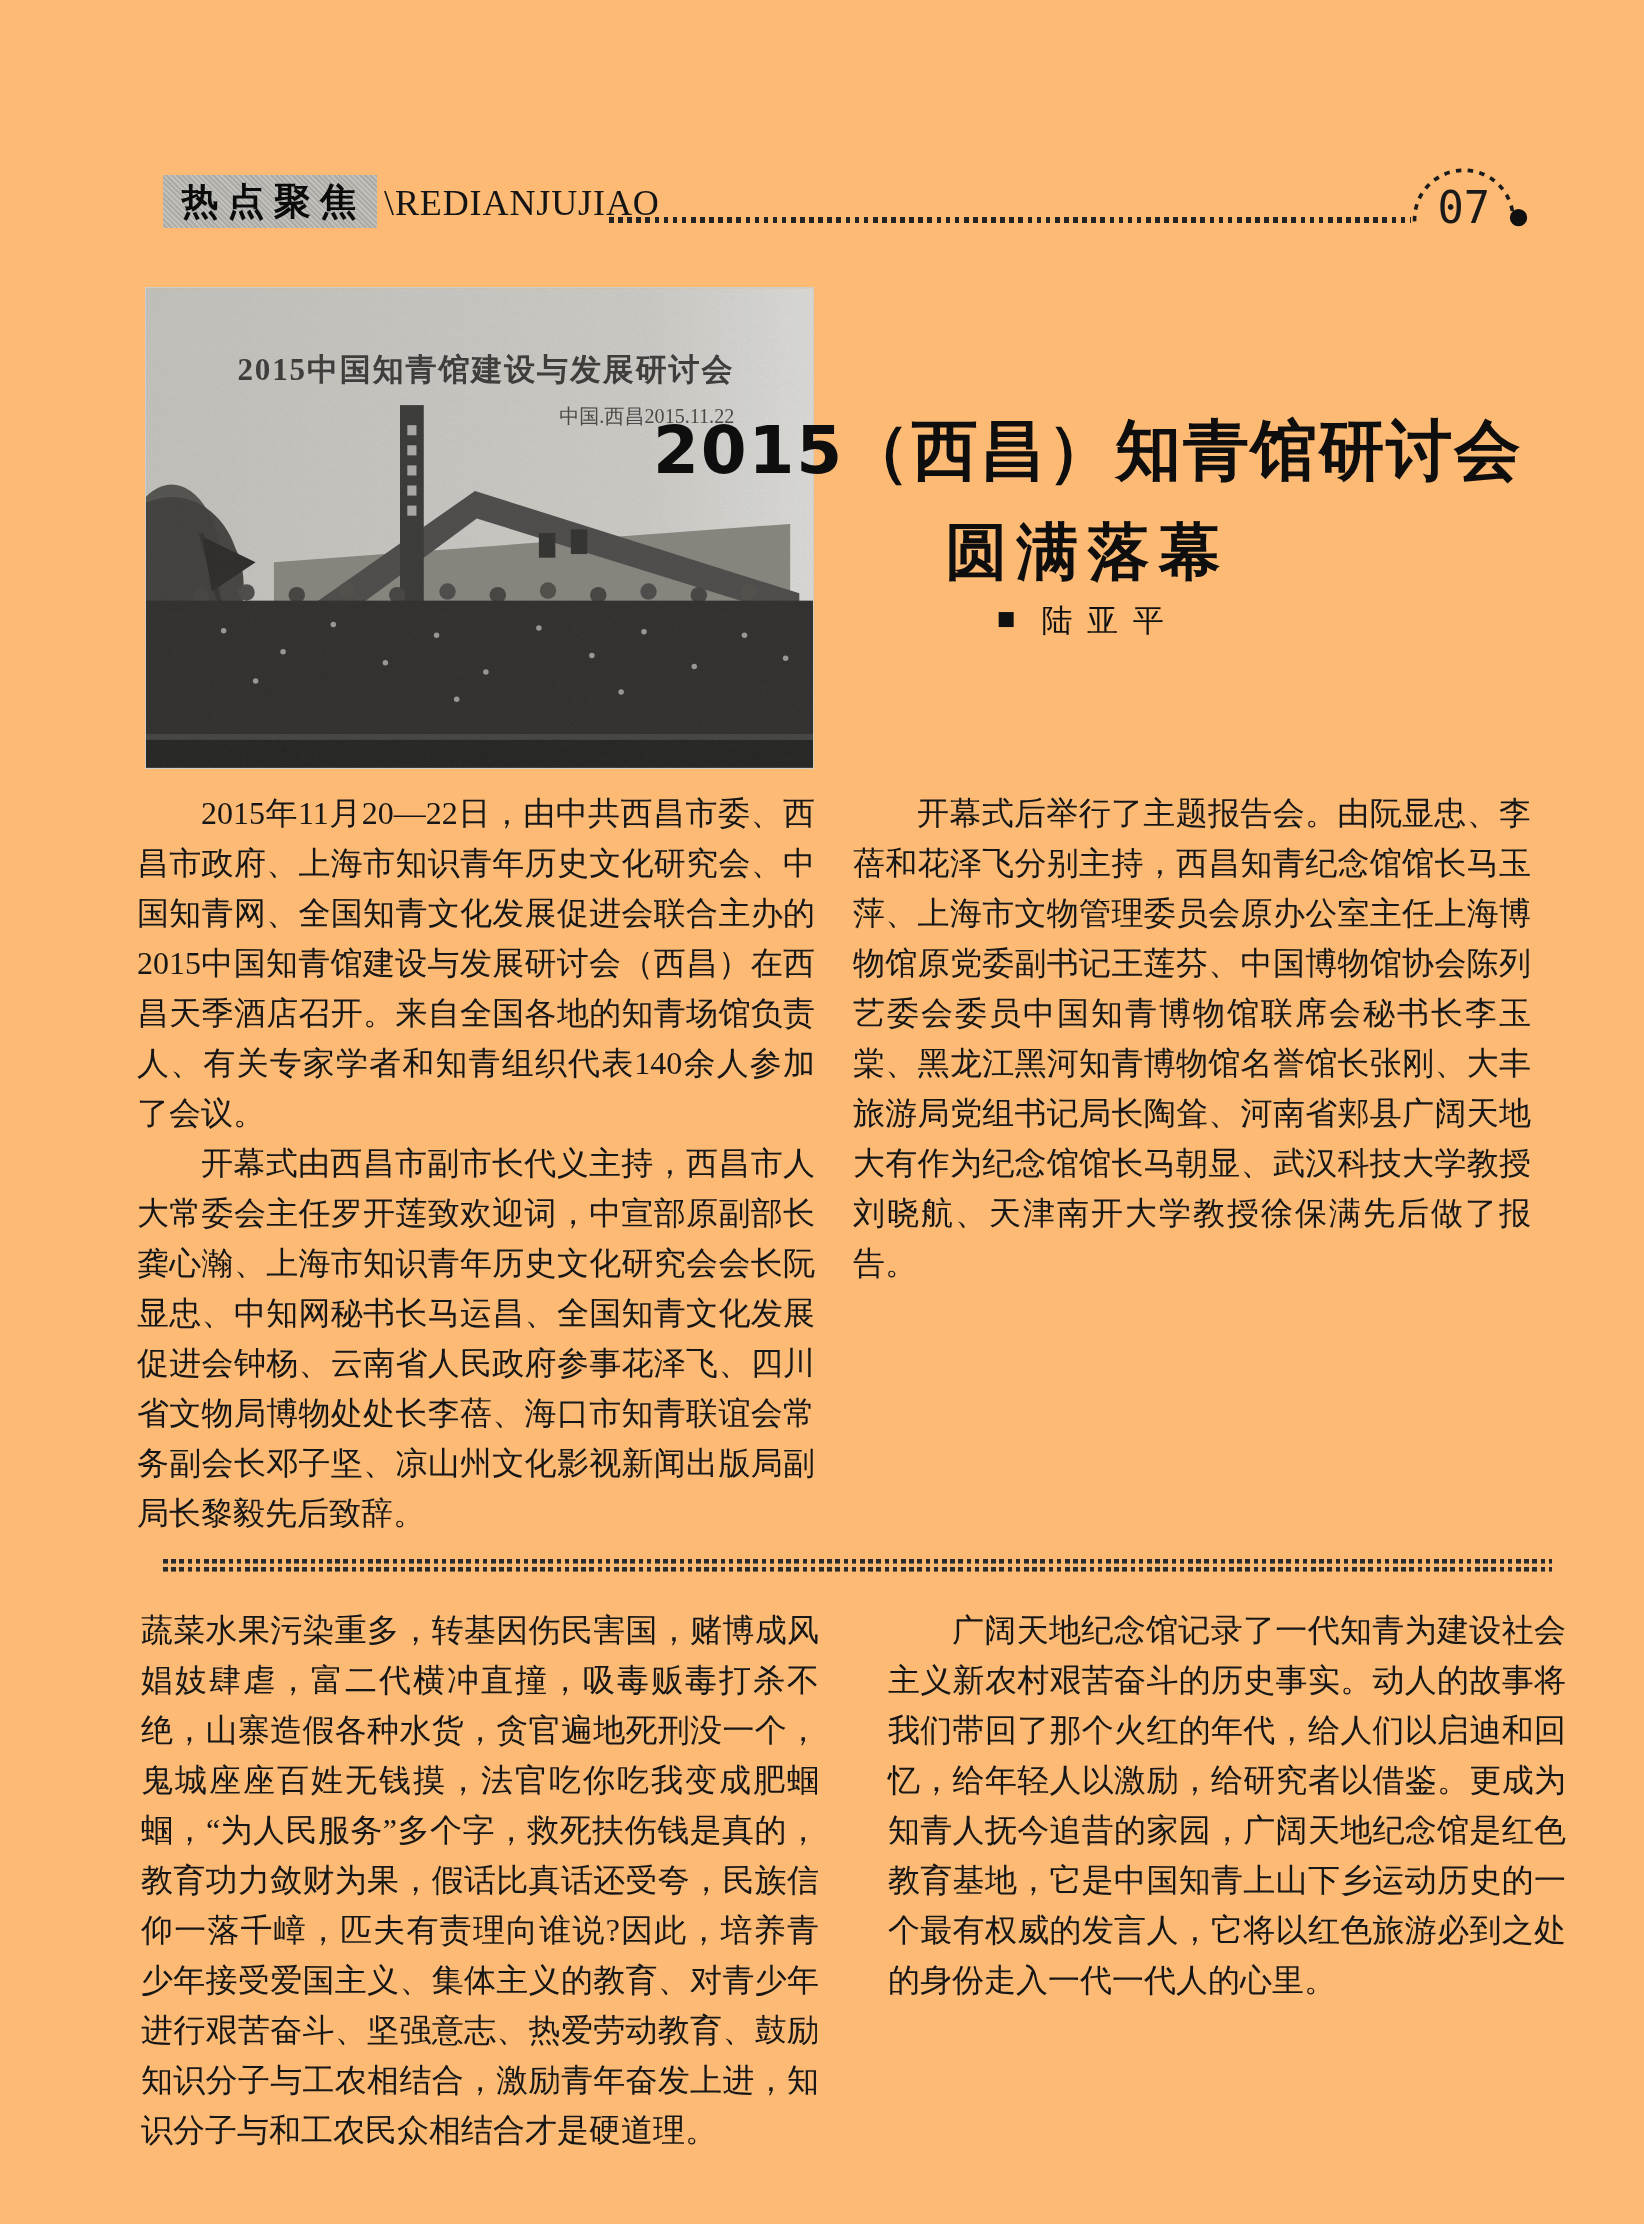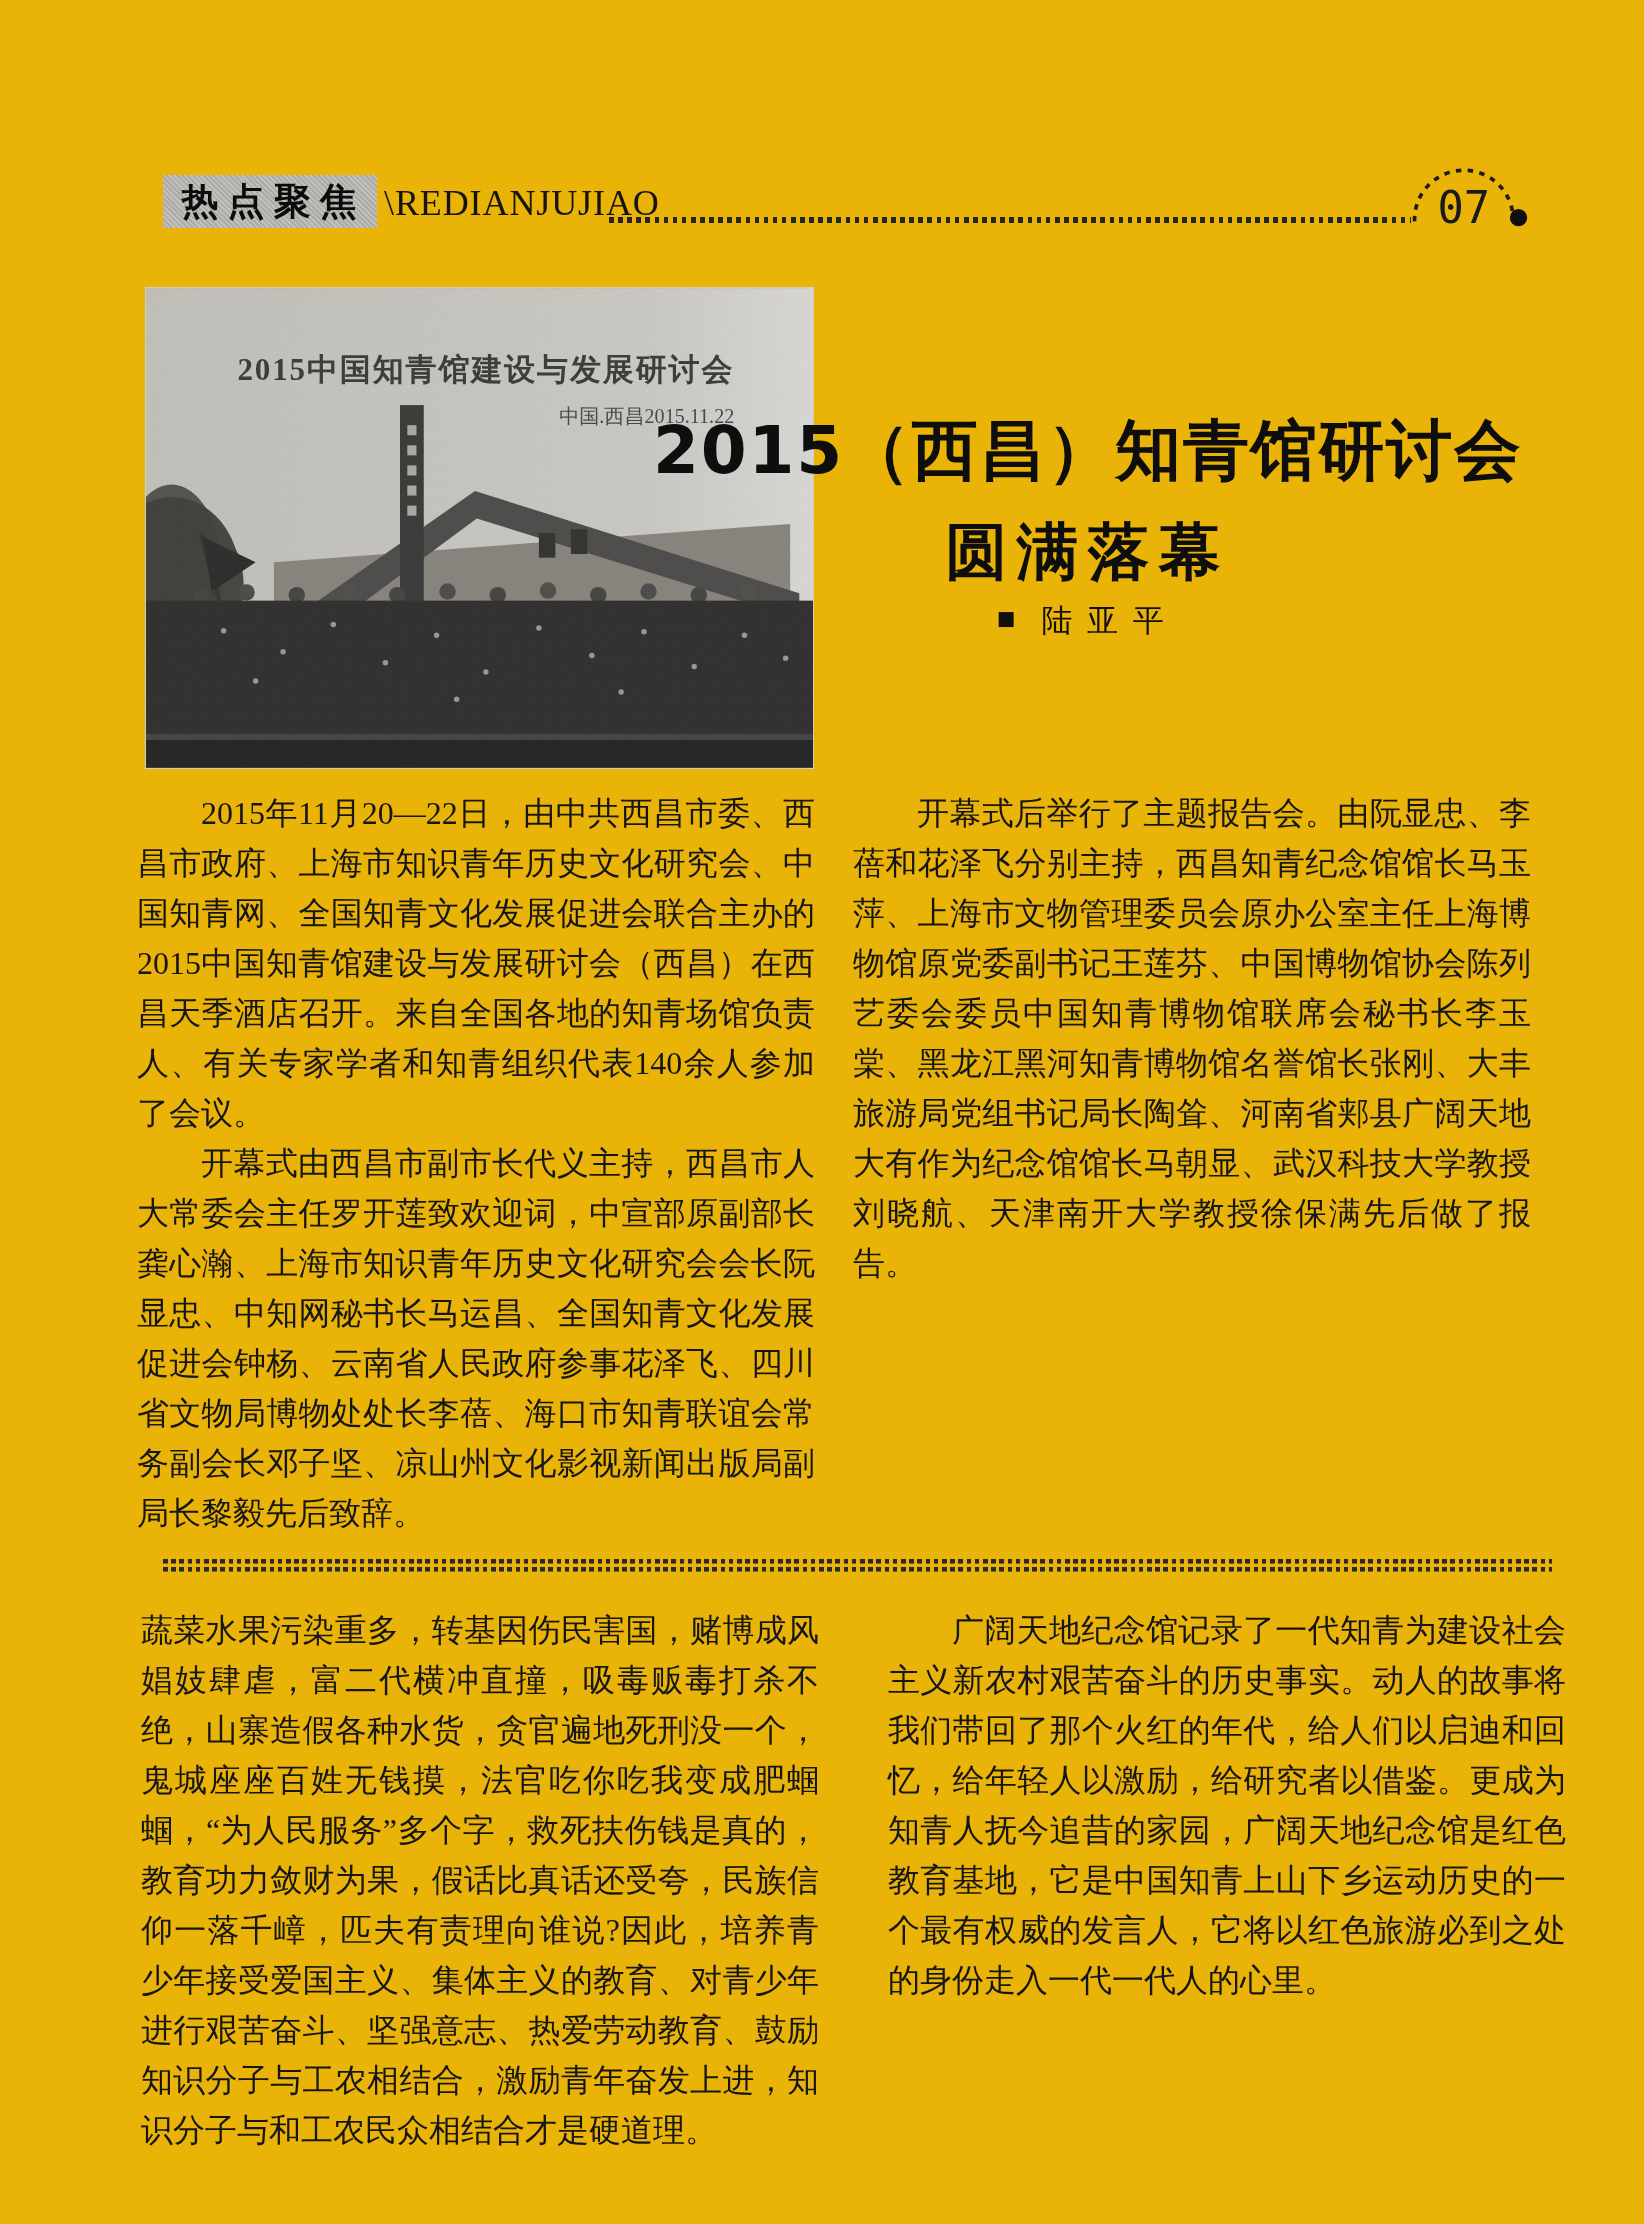--- a/index.html
+++ b/index.html
@@ -1,16 +1,16 @@
 <!DOCTYPE html>
 <html style="font-size:14.6px"><head>
 <meta charset="utf-8">
 <style>
   html,body{margin:0;padding:0;background:#ffffff;}
-  .page{position:relative;width:1645px;height:2224px;background:#eab308;overflow:hidden;
+  .page{position:relative;width:1645px;height:2224px;background:#fdba74;overflow:hidden;
         font-family:"Liberation Serif","DejaVu Serif",serif;color:#1a1a1a;}
 
   
   .hdr-badge{position:absolute;left:163px;top:175px;width:214px;height:53px;
     background:#b6b4af;
     background-image:repeating-linear-gradient(45deg,rgba(255,255,255,.16) 0 1.8px,rgba(0,0,0,.05) 1.8px 3.7px);
     display:flex;align-items:center;justify-content:center;
     font-family:"DejaVu Sans","Liberation Sans",sans-serif;font-weight:bold;font-size:37px;
     letter-spacing:9.1px;color:#0b0b0b;padding-left:7.3px;box-sizing:border-box;}
   .hdr-sub{position:absolute;left:384px;top:184px;font-size:36px;line-height:1.1;

